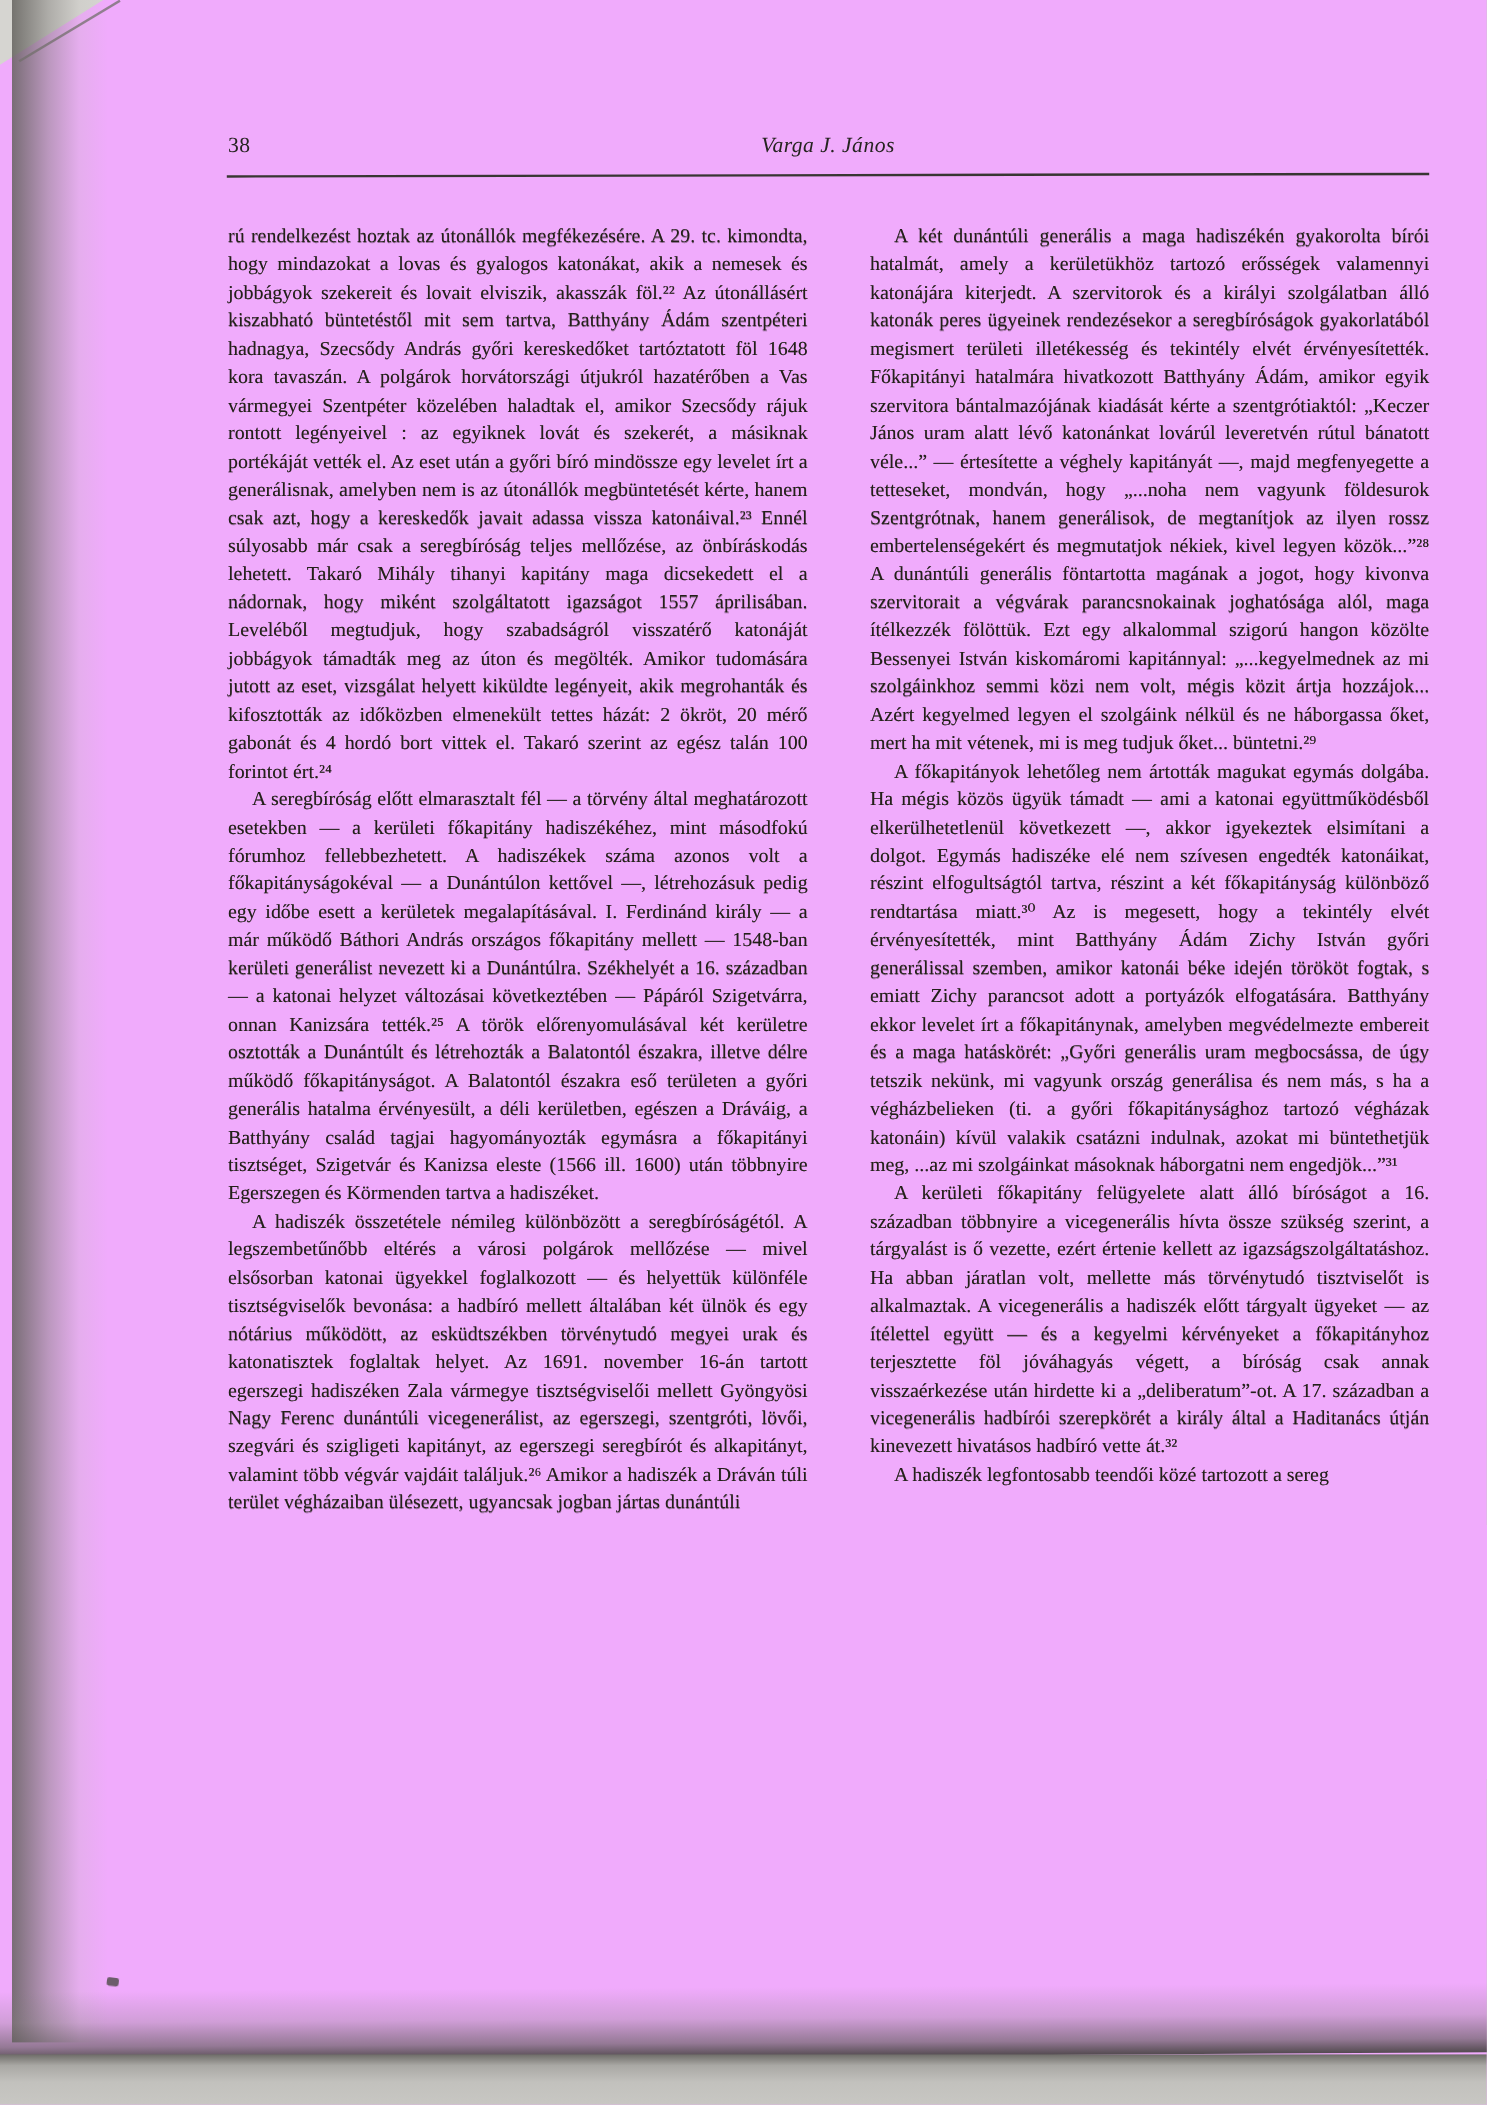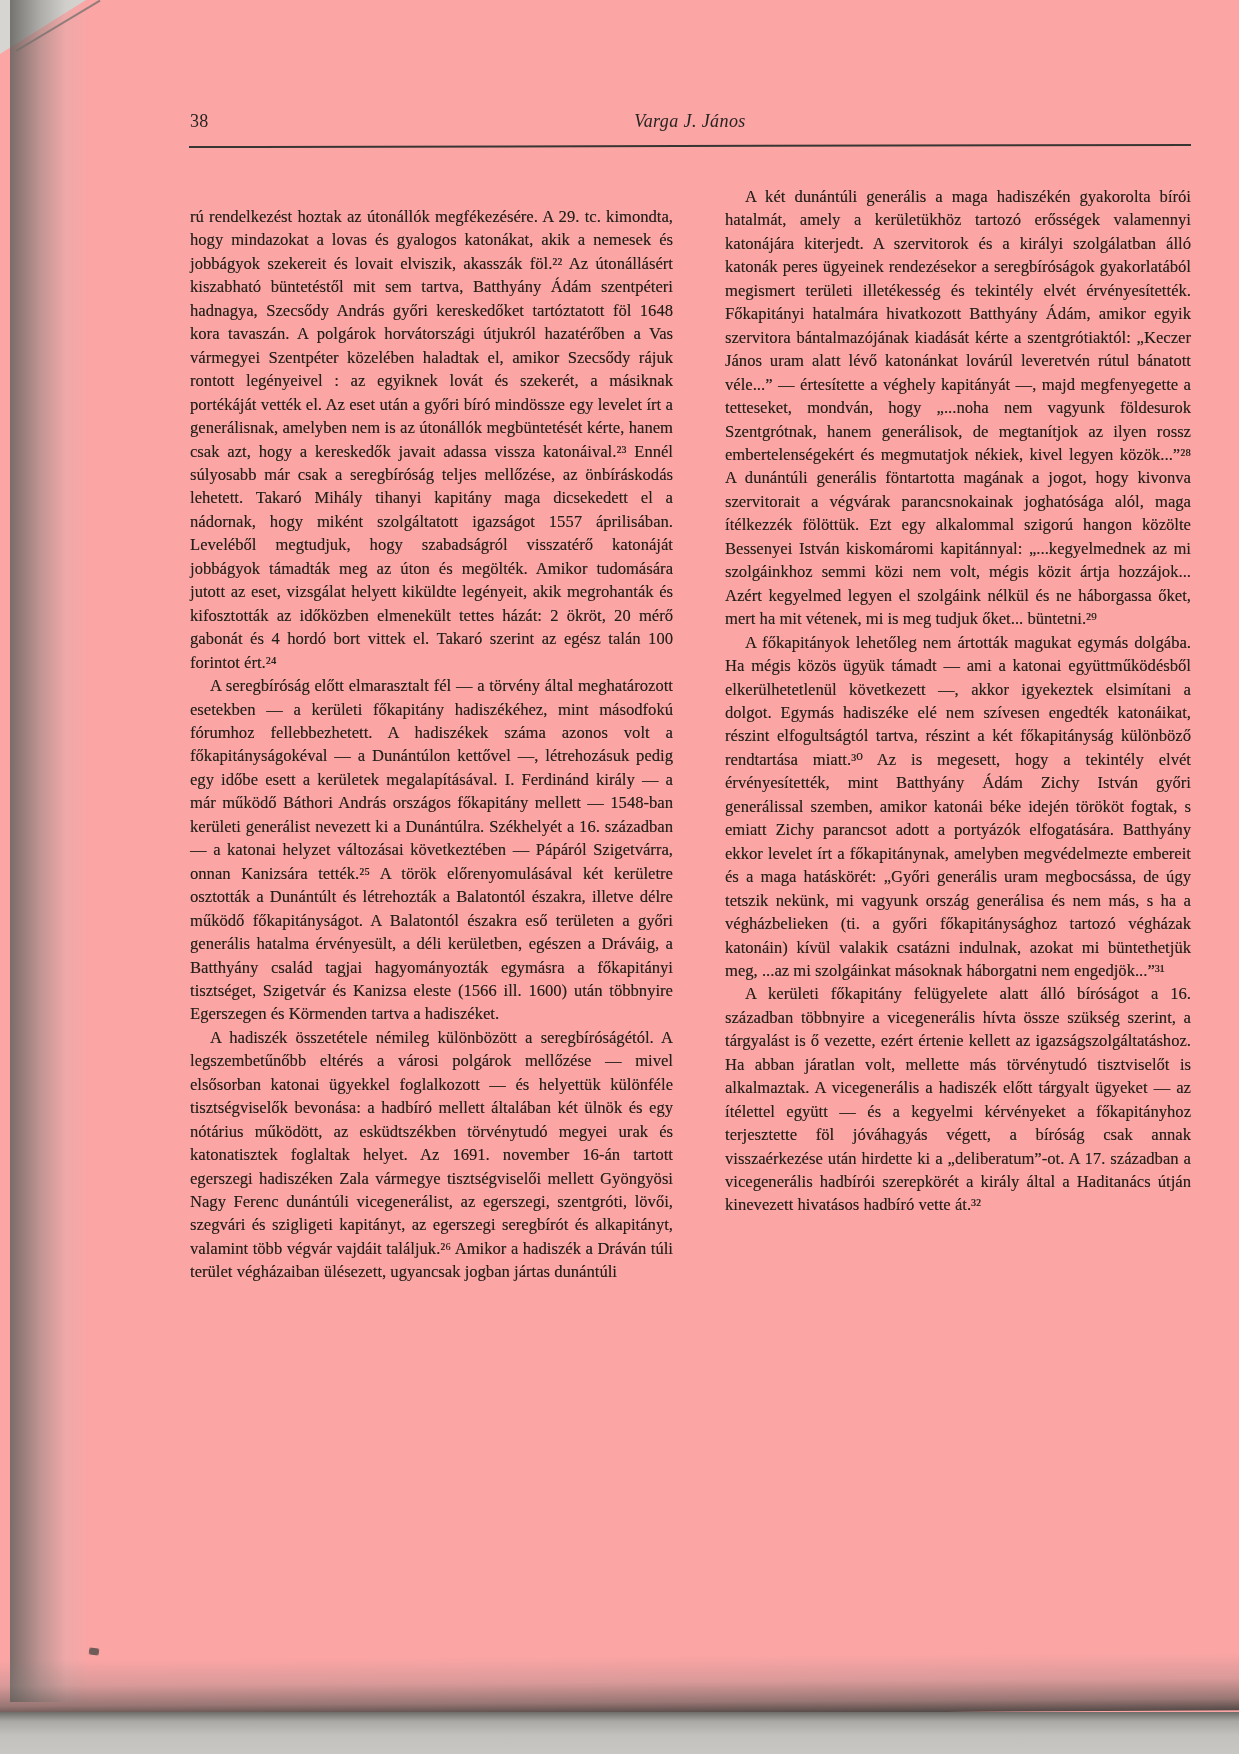--- a/index.html
+++ b/index.html
@@ -5,21 +5,21 @@
   html, body { margin:0; padding:0; }
   body {
     width:1239px; height:1754px;
     position:relative;
     overflow:hidden;
     background:#c7c6c2;
     font-family:"Liberation Serif","DejaVu Serif",serif;
   }
   .scan {
     position:absolute; inset:0;
-    background:#fca5a5;
+    background:#f0abfc;
   }
   
   .gutter-shadow {
     position:absolute; left:10px; top:0; width:80px; height:1702px;
     background:linear-gradient(to right,
       rgba(100,98,94,0.85) 0%,
       rgba(134,132,128,0.5) 38%,
       rgba(185,183,179,0.2) 70%,
       rgba(246,245,241,0) 100%);
   }
@@ -64,21 +64,21 @@
     font-size:18px; color:#262420; letter-spacing:.4px;
   }
   .header-rule {
     position:absolute; left:189px; top:145px; width:1002px; height:2px;
     background:#383632; transform:rotate(-0.12deg);
   }
   .col {
     position:absolute; top:185px;
     color:#232019;
   }
-  .col-left  { left:190px; width:483px;margin-top:20px; }
+  .col-left  { left:190px; width:483px; }
   .col-right { left:725px; width:466px; }
   .col p {
     margin:0;
     font-size:16.5px;
     line-height:23.45px;
     text-align:justify;
     hyphens:auto;
     -webkit-hyphens:auto;
     letter-spacing:.05px;
     text-shadow:0.2px 0.2px 0.35px rgba(40,36,28,.45);
@@ -101,19 +101,20 @@
   <div class="col col-left">
     <p>rú rendelkezést hoztak az útonállók megfékezésére. A 29. tc. kimondta, hogy mindazokat a lovas és gyalogos katonákat, akik a nemesek és jobbágyok szekereit és lovait elviszik, akasszák föl.²² Az útonállásért kiszabható büntetéstől mit sem tartva, Batthyány Ádám szentpéteri hadnagya, Szecsődy András győri kereskedőket tartóztatott föl 1648 kora tavaszán. A polgárok horvátországi útjukról hazatérőben a Vas vármegyei Szentpéter közelében haladtak el, amikor Szecsődy rájuk rontott legényeivel : az egyiknek lovát és szekerét, a másiknak portékáját vették el. Az eset után a győri bíró mindössze egy levelet írt a generálisnak, amelyben nem is az útonállók megbüntetését kérte, hanem csak azt, hogy a kereskedők javait adassa vissza katonáival.²³ Ennél súlyosabb már csak a seregbíróság teljes mellőzése, az önbíráskodás lehetett. Takaró Mihály tihanyi kapitány maga dicsekedett el a nádornak, hogy miként szolgáltatott igazságot 1557 áprilisában. Leveléből megtudjuk, hogy szabadságról visszatérő katonáját jobbágyok támadták meg az úton és megölték. Amikor tudomására jutott az eset, vizsgálat helyett kiküldte legényeit, akik megrohanták és kifosztották az időközben elmenekült tettes házát: 2 ökröt, 20 mérő gabonát és 4 hordó bort vittek el. Takaró szerint az egész talán 100 forintot ért.²⁴</p>
     <p class="indent">A seregbíróság előtt elmarasztalt fél — a törvény által meghatározott esetekben — a kerületi főkapitány hadiszékéhez, mint másodfokú fórumhoz fellebbezhetett. A hadiszékek száma azonos volt a főkapitányságokéval — a Dunántúlon kettővel —, létrehozásuk pedig egy időbe esett a kerületek megalapításával. I. Ferdinánd király — a már működő Báthori András országos főkapitány mellett — 1548-ban kerületi generálist nevezett ki a Dunántúlra. Székhelyét a 16. században — a katonai helyzet változásai következtében — Pápáról Szigetvárra, onnan Kanizsára tették.²⁵ A török előrenyomulásával két kerületre osztották a Dunántúlt és létrehozták a Balatontól északra, illetve délre működő főkapitányságot. A Balatontól északra eső területen a győri generális hatalma érvényesült, a déli kerületben, egészen a Dráváig, a Batthyány család tagjai hagyományozták egymásra a főkapitányi tisztséget, Szigetvár és Kanizsa eleste (1566 ill. 1600) után többnyire Egerszegen és Körmenden tartva a hadiszéket.</p>
     <p class="indent">A hadiszék összetétele némileg különbözött a seregbíróságétól. A legszembetűnőbb eltérés a városi polgárok mellőzése — mivel elsősorban katonai ügyekkel foglalkozott — és helyettük különféle tisztségviselők bevonása: a hadbíró mellett általában két ülnök és egy nótárius működött, az esküdtszékben törvénytudó megyei urak és katonatisztek foglaltak helyet. Az 1691. november 16-án tartott egerszegi hadiszéken Zala vármegye tisztségviselői mellett Gyöngyösi Nagy Ferenc dunántúli vicegenerálist, az egerszegi, szentgróti, lövői, szegvári és szigligeti kapitányt, az egerszegi seregbírót és alkapitányt, valamint több végvár vajdáit találjuk.²⁶ Amikor a hadiszék a Dráván túli terület végházaiban ülésezett, ugyancsak jogban jártas dunántúli</p>
   </div>
 
   <div class="col col-right">
     <p class="indent">A két dunántúli generális a maga hadiszékén gyakorolta bírói hatalmát, amely a kerületükhöz tartozó erősségek valamennyi katonájára kiterjedt. A szervitorok és a királyi szolgálatban álló katonák peres ügyeinek rendezésekor a seregbíróságok gyakorlatából megismert területi illetékesség és tekintély elvét érvényesítették. Főkapitányi hatalmára hivatkozott Batthyány Ádám, amikor egyik szervitora bántalmazójának kiadását kérte a szentgrótiaktól: „Keczer János uram alatt lévő katonánkat lovárúl leveretvén rútul bánatott véle...” — értesítette a véghely kapitányát —, majd megfenyegette a tetteseket, mondván, hogy „...noha nem vagyunk földesurok Szentgrótnak, hanem generálisok, de megtanítjok az ilyen rossz embertelenségekért és megmutatjok nékiek, kivel legyen közök...”²⁸ A dunántúli generális föntartotta magának a jogot, hogy kivonva szervitorait a végvárak parancsnokainak joghatósága alól, maga ítélkezzék fölöttük. Ezt egy alkalommal szigorú hangon közölte Bessenyei István kiskomáromi kapitánnyal: „...kegyelmednek az mi szolgáinkhoz semmi közi nem volt, mégis közit ártja hozzájok... Azért kegyelmed legyen el szolgáink nélkül és ne háborgassa őket, mert ha mit vétenek, mi is meg tudjuk őket... büntetni.²⁹</p>
     <p class="indent">A főkapitányok lehetőleg nem ártották magukat egymás dolgába. Ha mégis közös ügyük támadt — ami a katonai együttműködésből elkerülhetetlenül következett —, akkor igyekeztek elsimítani a dolgot. Egymás hadiszéke elé nem szívesen engedték katonáikat, részint elfogultságtól tartva, részint a két főkapitányság különböző rendtartása miatt.³⁰ Az is megesett, hogy a tekintély elvét érvényesítették, mint Batthyány Ádám Zichy István győri generálissal szemben, amikor katonái béke idején törököt fogtak, s emiatt Zichy parancsot adott a portyázók elfogatására. Batthyány ekkor levelet írt a főkapitánynak, amelyben megvédelmezte embereit és a maga hatáskörét: „Győri generális uram megbocsássa, de úgy tetszik nekünk, mi vagyunk ország generálisa és nem más, s ha a végházbelieken (ti. a győri főkapitánysághoz tartozó végházak katonáin) kívül valakik csatázni indulnak, azokat mi büntethetjük meg, ...az mi szolgáinkat másoknak háborgatni nem engedjök...”³¹</p>
     <p class="indent">A kerületi főkapitány felügyelete alatt álló bíróságot a 16. században többnyire a vicegenerális hívta össze szükség szerint, a tárgyalást is ő vezette, ezért értenie kellett az igazságszolgáltatáshoz. Ha abban járatlan volt, mellette más törvénytudó tisztviselőt is alkalmaztak. A vicegenerális a hadiszék előtt tárgyalt ügyeket — az ítélettel együtt — és a kegyelmi kérvényeket a főkapitányhoz terjesztette föl jóváhagyás végett, a bíróság csak annak visszaérkezése után hirdette ki a „deliberatum”-ot. A 17. században a vicegenerális hadbírói szerepkörét a király által a Haditanács útján kinevezett hivatásos hadbíró vette át.³²</p>
+    <p class="indent">A hadiszék legfontosabb teendői közé tartozott a sereg</p>
   </div>
 
   <div class="smudge"></div>
   <div class="bottom-shadow"></div>
   <div class="bottom-edge"></div>
 
 </div>
 
 </body></html>

